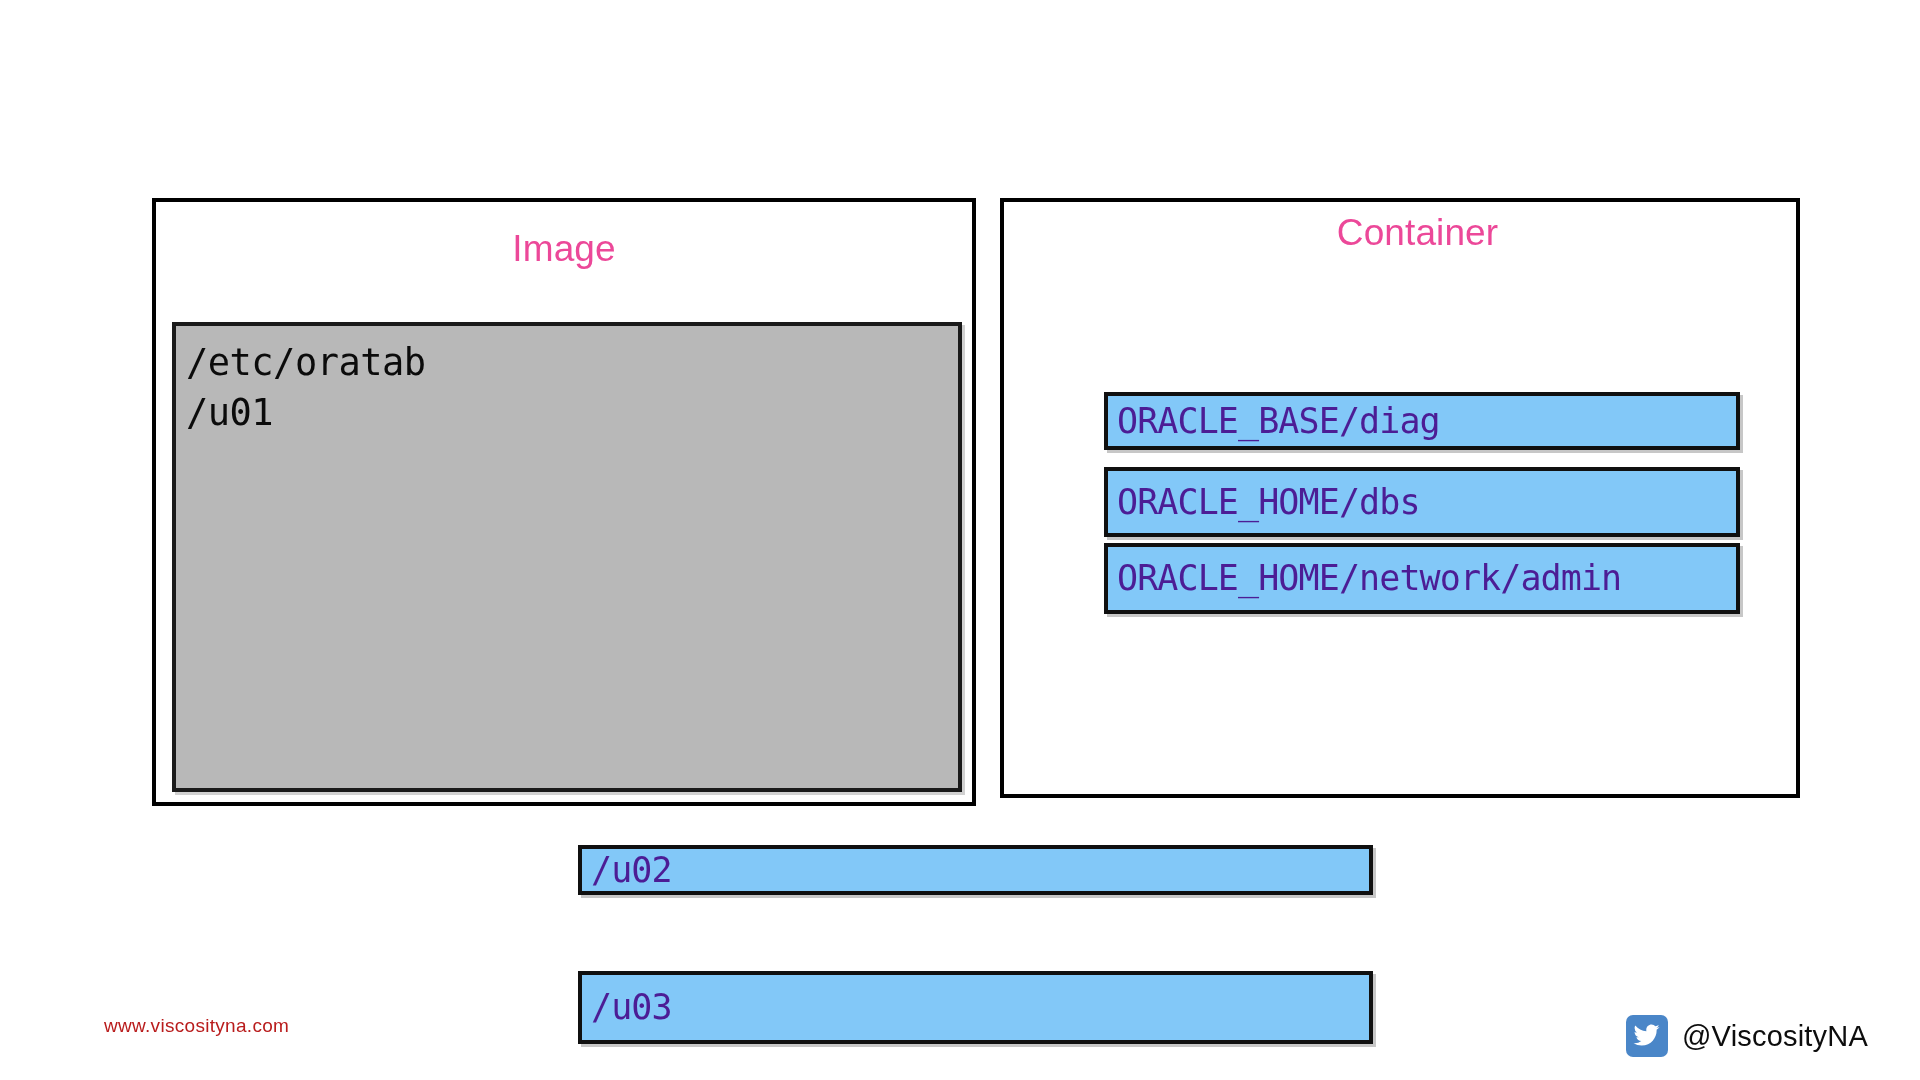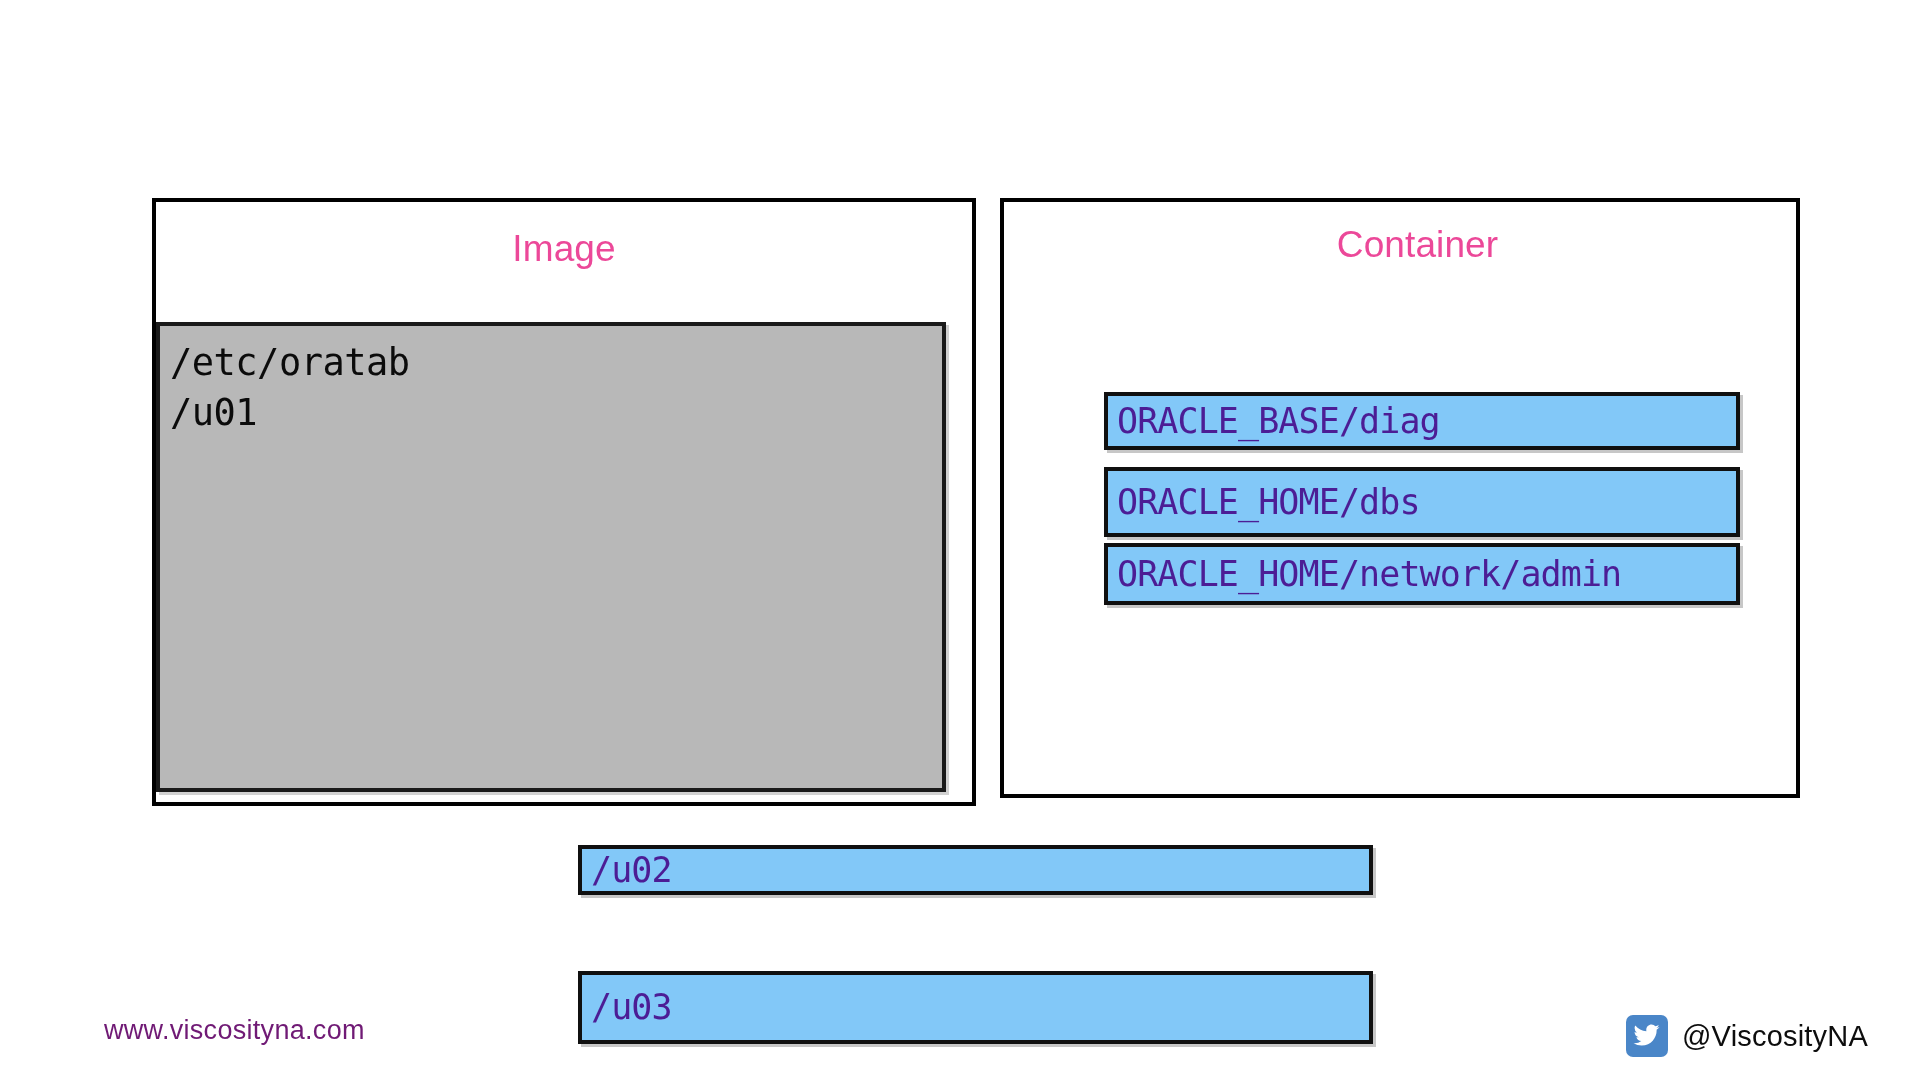--- a/index.html
+++ b/index.html
@@ -38,26 +38,26 @@
     font-weight: 400;
     line-height: 1;
     color: #ec4899;
     letter-spacing: 0.1px;
   }
 
   #image-panel  { left: 152px; top: 198px; width: 824px; height: 608px; }
   #image-panel .panel-title  { top: 28px; }
 
   #container-panel { left: 1000px; top: 198px; width: 800px; height: 600px; }
-  #container-panel .panel-title { top: 24px; margin-left: 35px; }
+  #container-panel .panel-title { top: 12px; margin-left: 35px; }
 
   
   .gray-block {
     position: absolute;
-    left: 156px;
+    left: 172px;
     top: 322px;
     width: 790px;
     height: 470px;
     background: #b8b8b8;
     border: 4px solid #1a1a1a;
     box-sizing: border-box;
     box-shadow: 3px 3px 0 rgba(0,0,0,0.18);
     padding: 12px 8px 0 10px;
   }
   .mono-line {
@@ -85,35 +85,35 @@
     line-height: 1;
     color: #4c1d95;
     white-space: pre;
     letter-spacing: -0.9px;
     padding-left: 9px;
   }
 
   
   #mount-diag    { left: 1104px; top: 392px; width: 636px; height: 58px; }
   #mount-dbs     { left: 1104px; top: 467px; width: 636px; height: 70px; }
-  #mount-netadm  { left: 1104px; top: 543px; width: 636px; height: 62px; }
+  #mount-netadm  { left: 1104px; top: 543px; width: 636px; height: 71px; }
 
   
   #vol-u02 { left: 578px; top: 845px; width: 795px; height: 50px; }
   #vol-u03 { left: 578px; top: 971px; width: 795px; height: 73px; }
 
   
   .footer-url {
     position: absolute;
     left: 104px;
     top: 1015px;
     font-family: "Liberation Sans", sans-serif;
-    font-size: 27px;
+    font-size: 19px;
     font-weight: 400;
-    color: #701a75;
+    color: #b91c1c;
     letter-spacing: 0.3px;
   }
   .footer-social {
     position: absolute;
     right: 52px;
     top: 1015px;
     display: flex;
     align-items: center;
     gap: 14px;
   }

